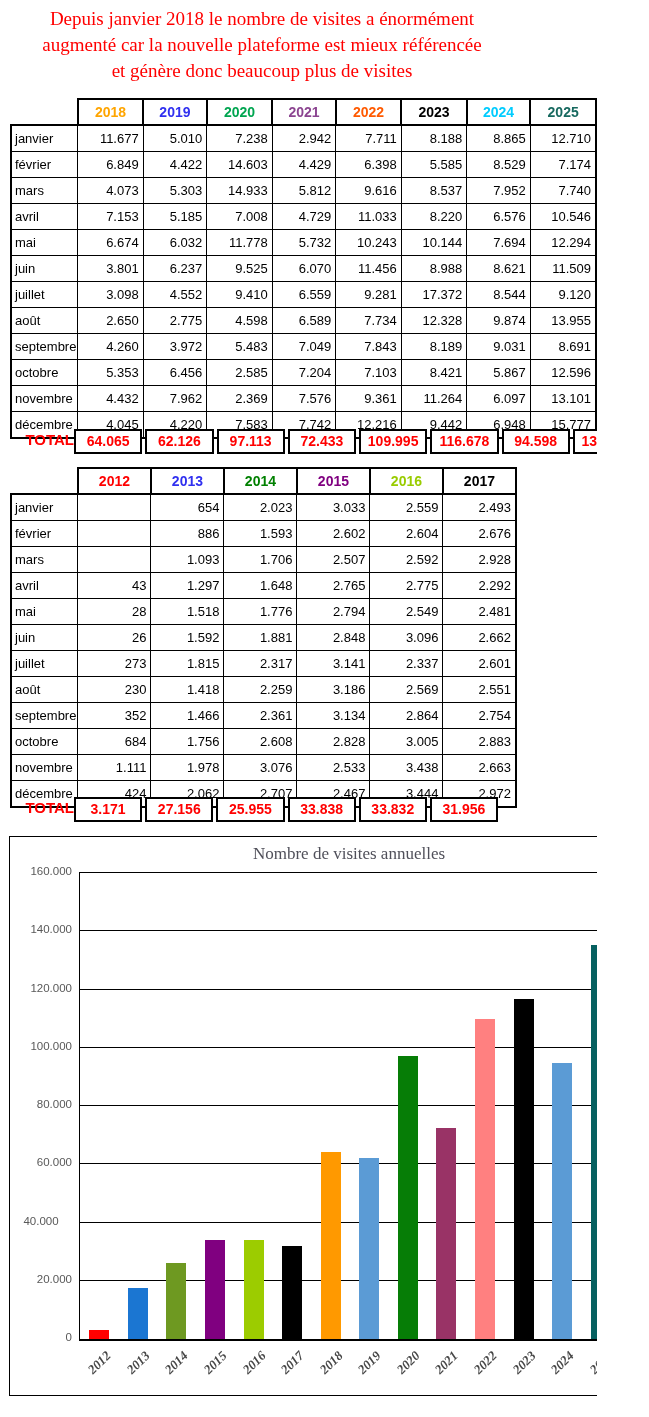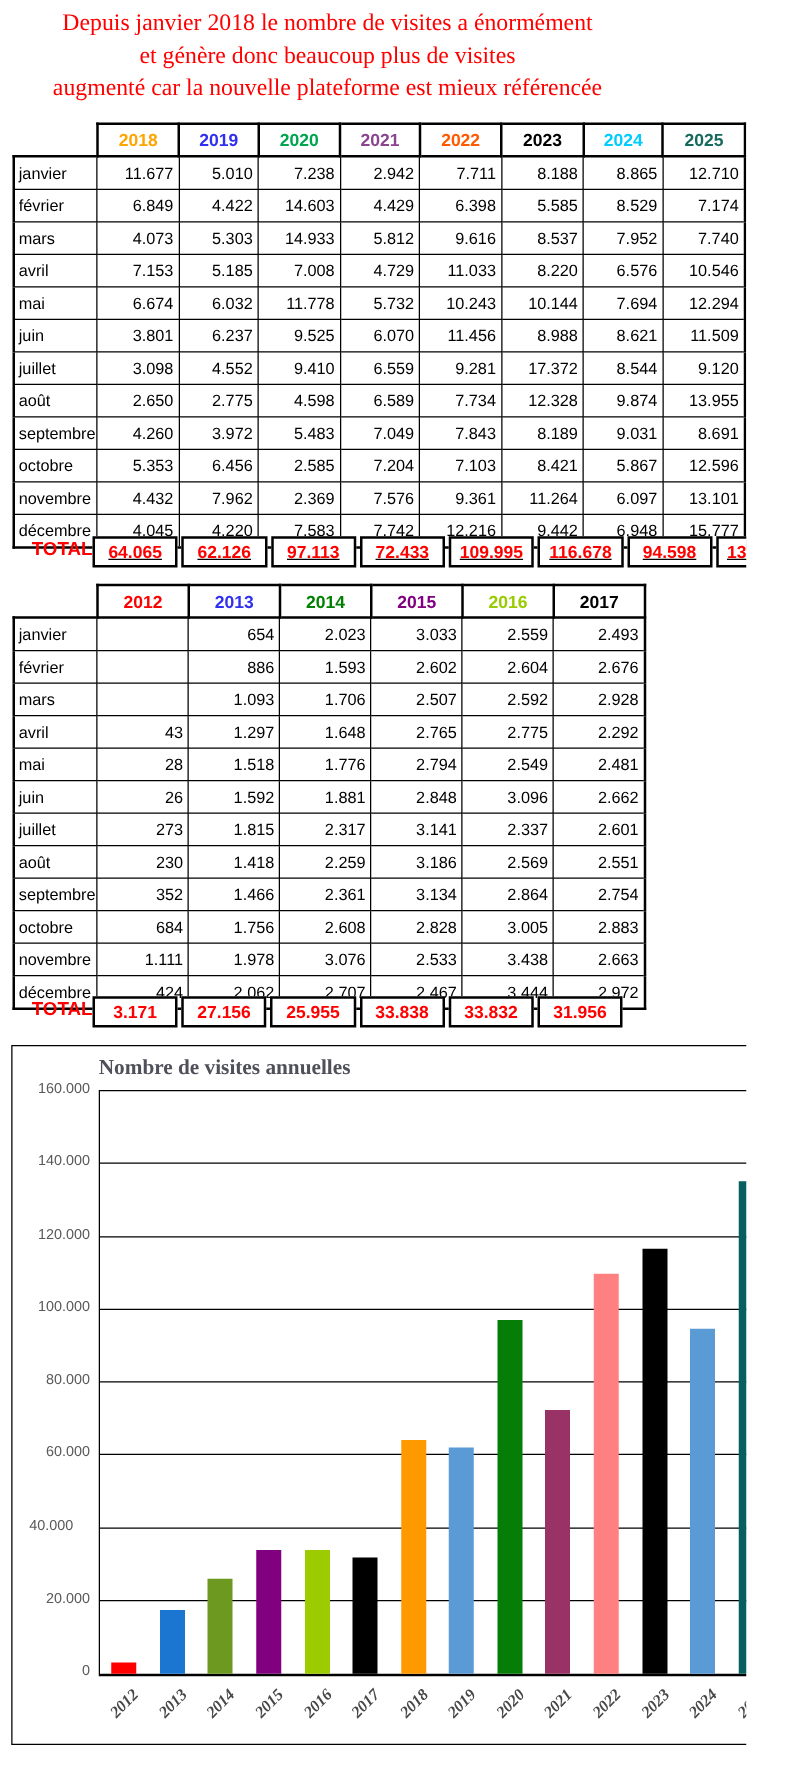--- a/index.html
+++ b/index.html
@@ -23,50 +23,50 @@
   .data-table tbody td:last-child{border-right-width:2px;}
   .data-table tbody tr:first-child td{border-top-width:2px;}
   .data-table tbody tr:last-child td{border-bottom-width:2px;}
   #table-recent{left:10px;top:98px;}
   #table-early{left:10px;top:467px;}
 
   
   .total-label{position:absolute;left:12px;width:62px;text-align:right;
                font-weight:bold;font-size:15px;color:#FF0000;}
   .totals-row{position:absolute;display:flex;gap:3px;}
-  #totals-recent{left:74px;top:429px;width:567px;text-decoration:underline;}
+  #totals-recent{left:74px;top:429px;width:567px;}
   #totals-early{left:74px;top:797px;width:424px;}
   .total-box{flex:1;border:2px solid #000;height:21px;line-height:21px;text-align:center;
              font-weight:bold;font-size:14px;color:#FF0000;background:#fff;}
 
   
   .chart{position:absolute;left:9px;top:836px;width:626px;height:558px;
          border:1.5px solid #000;background:#fff;}
-  .chart-title{position:absolute;left:69px;top:7px;width:540px;text-align:left;
-               font-family:"Liberation Serif",serif;font-weight:bold;font-size:17px;color:#50505A;}
+  .chart-title{position:absolute;left:69px;top:7px;width:540px;text-align:center;
+               font-family:"Liberation Serif",serif;font-weight:normal;font-size:17px;color:#50505A;}
   .plot{position:absolute;left:69px;top:35px;width:540px;height:466px;
         border:1px solid #000;border-bottom-width:2px;background:#fff;}
   .gridline{position:absolute;left:0;right:0;height:1px;background:#000;z-index:1;}
   .bar{position:absolute;bottom:0;width:20px;z-index:2;}
   .ylab{position:absolute;left:0;width:62px;text-align:right;
         font-family:Liberation Sans, sans-serif;font-size:11.5px;color:#595959;}
   .xlab{position:absolute;top:511px;width:46px;text-align:right;
         transform:rotate(-45deg);transform-origin:100% 0;
         font-family:"Liberation Serif",serif;font-style:italic;font-weight:bold;
         font-size:13px;color:#474747;}
 </style>
 </head>
 <body>
 
 <div class="page">
 
   <div class="intro">
     <div>Depuis janvier 2018 le nombre de visites a énormément</div>
+    <div>augmenté car la nouvelle plateforme est mieux référencée</div>
     <div>et génère donc beaucoup plus de visites</div>
-    <div>augmenté car la nouvelle plateforme est mieux référencée</div>
   </div>
 
   <table id="table-recent" class="data-table">
       <thead>
         <tr>
           <th class="blank"></th>
           <th class="year" style="color: rgb(255, 165, 0);">2018</th>
           <th class="year" style="color: rgb(48, 48, 240);">2019</th>
           <th class="year" style="color: rgb(0, 165, 80);">2020</th>
           <th class="year" style="color: rgb(139, 68, 144);">2021</th>

